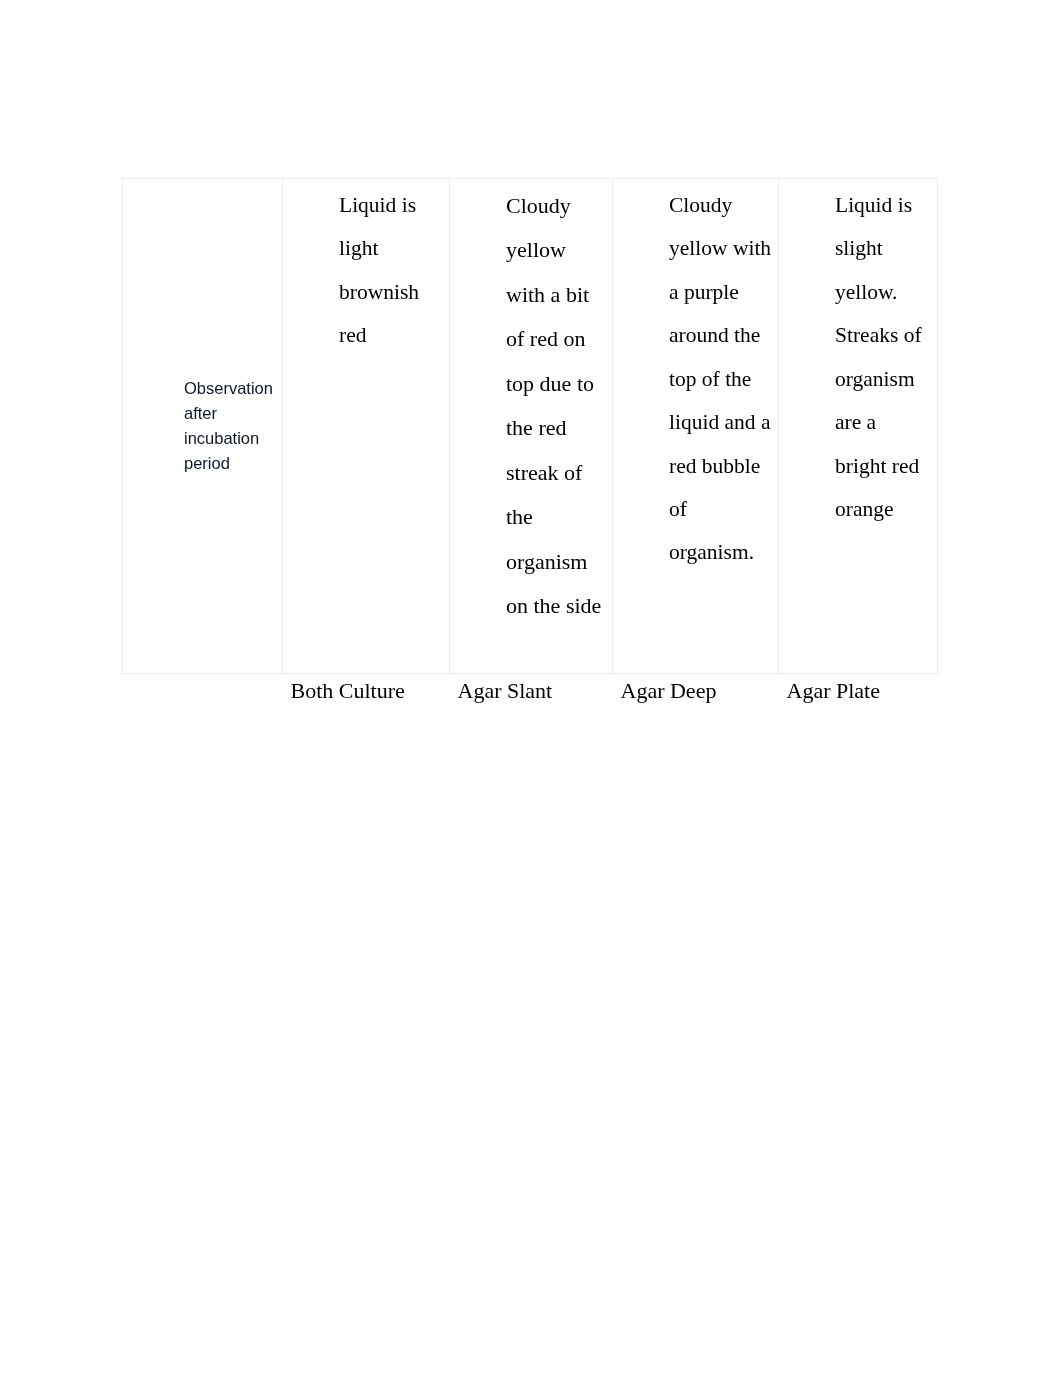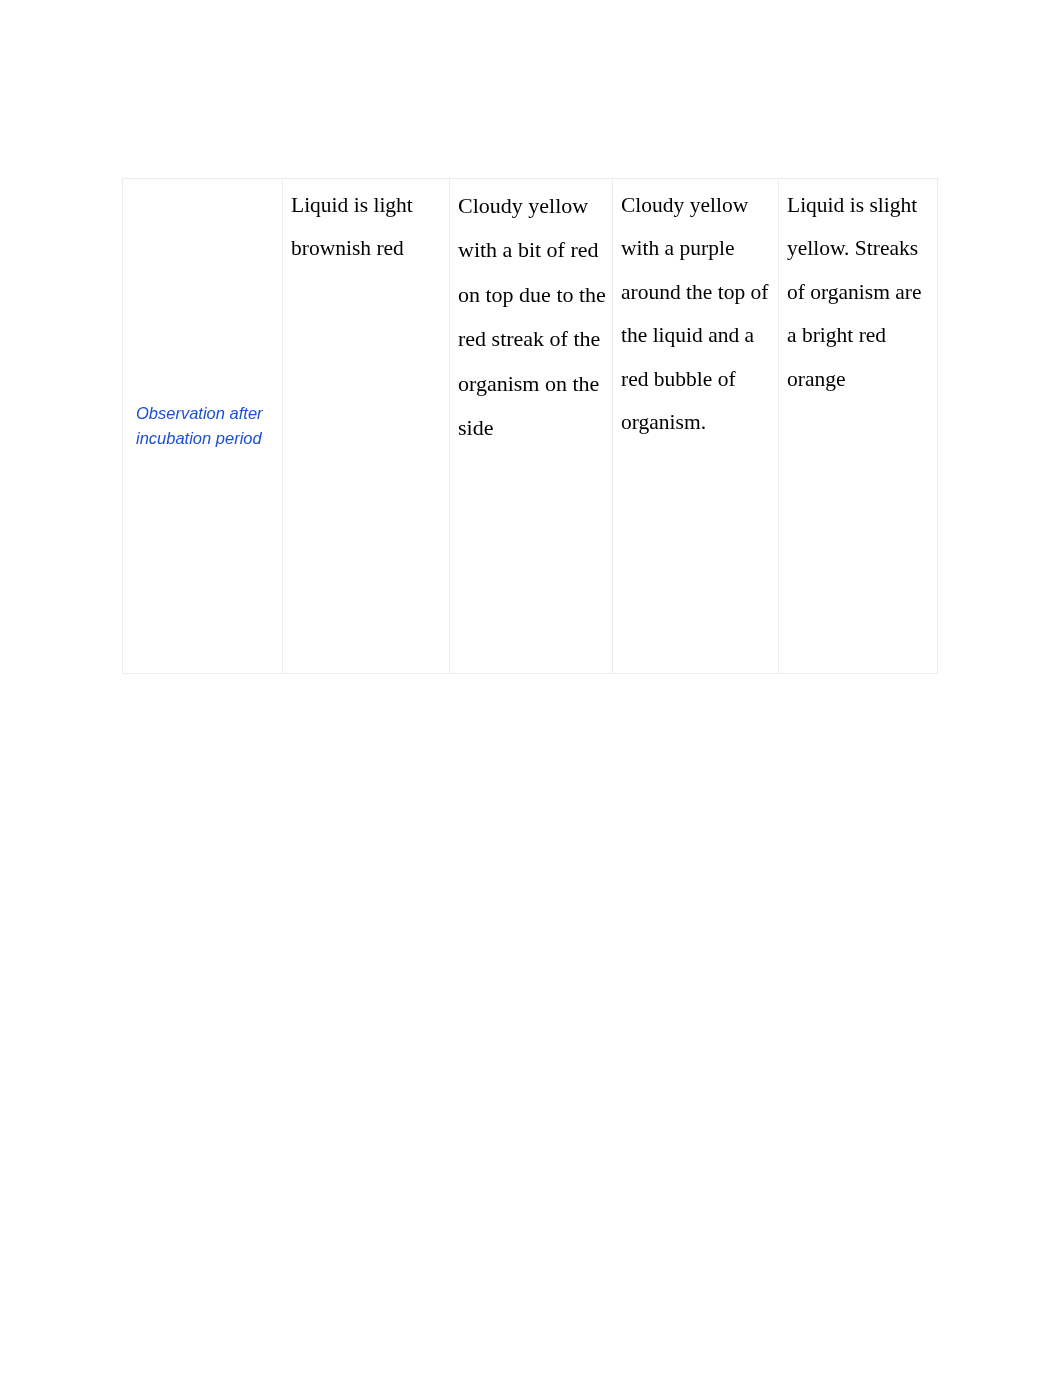--- a/index.html
+++ b/index.html
@@ -43,34 +43,33 @@
   }
 
   
   .col-label  { width: 160px; }
   .col-broth  { width: 167px; }
   .col-slant  { width: 163px; }
   .col-deep   { width: 166px; }
   .col-plate  { width: 159px; }
 
   
-  .row-main td { height: 494px; }
+  .row-main td { height: 494px; padding-left: 48px; }
 
   
   .label-cell {
     vertical-align: middle !important;
   }
   .label-text {
     font-family: "Liberation Sans", sans-serif;
     font-size: 16.5px;
     line-height: 1.52;
-    color: #1d4ed8;
+    color: #0f172a;
     padding: 0 4px 0 13px;
     word-spacing: 0;
-    font-style: italic;
   }
 
   
   .cell-body {
     padding: 5px 6px 0 8px;
     line-height: 2.02;
   }
   .size-lg { font-size: 21.5px; }
   .size-sm { font-size: 22px; }
 
@@ -124,16 +123,33 @@
 
         <td class="overflow-cell">
           <div class="cell-body size-lg">Cloudy yellow with a purple around the top of the liquid and a red bubble of organism.</div>
         </td>
 
         <td>
           <div class="cell-body size-lg">Liquid is slight yellow. Streaks of organism are a bright red orange</div>
         </td>
       </tr>
 
+      <tr class="row-foot">
+        <td>
+          <div class="foot-text foot-blank"></div>
+        </td>
+        <td>
+          <div class="foot-text">Both Culture</div>
+        </td>
+        <td>
+          <div class="foot-text">Agar Slant</div>
+        </td>
+        <td>
+          <div class="foot-text">Agar Deep</div>
+        </td>
+        <td>
+          <div class="foot-text">Agar Plate</div>
+        </td>
+      </tr>
     </tbody>
   </table>
 
 </div>
 
 </body></html>

